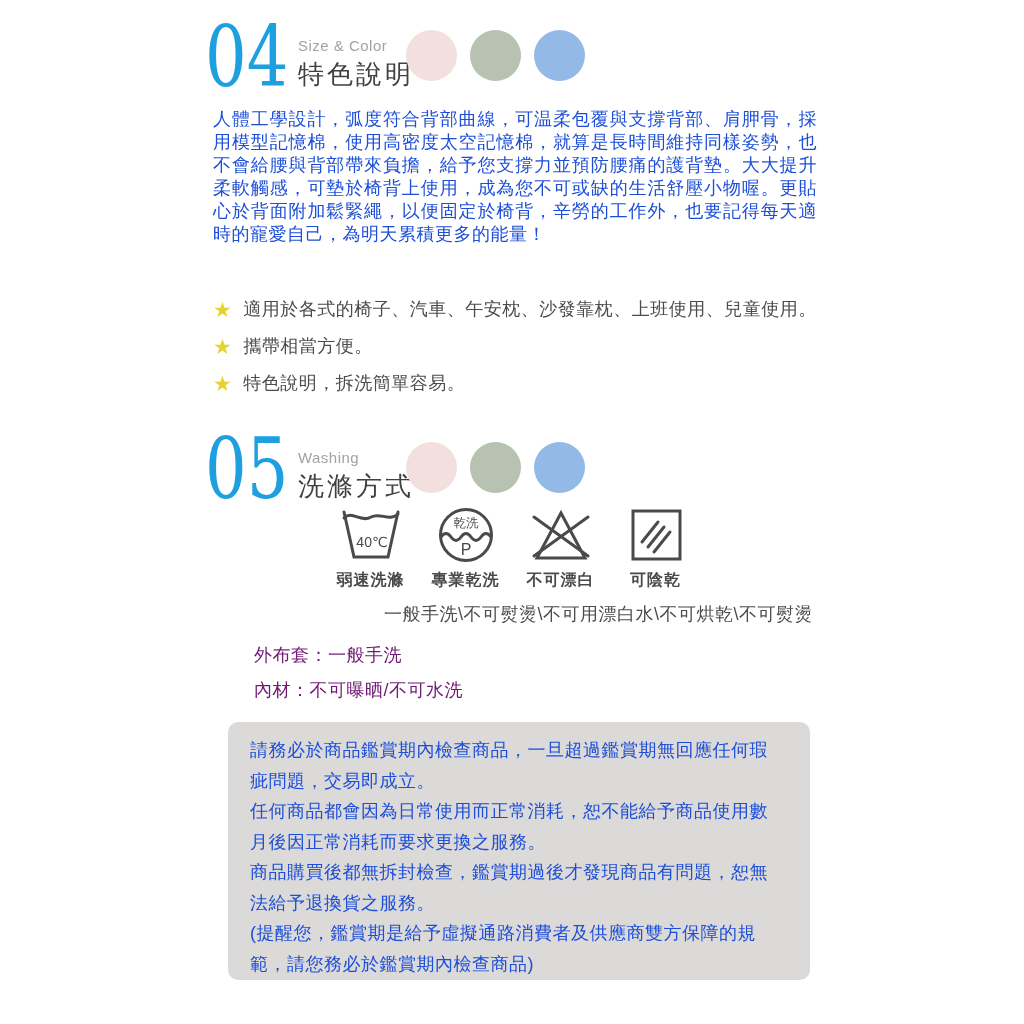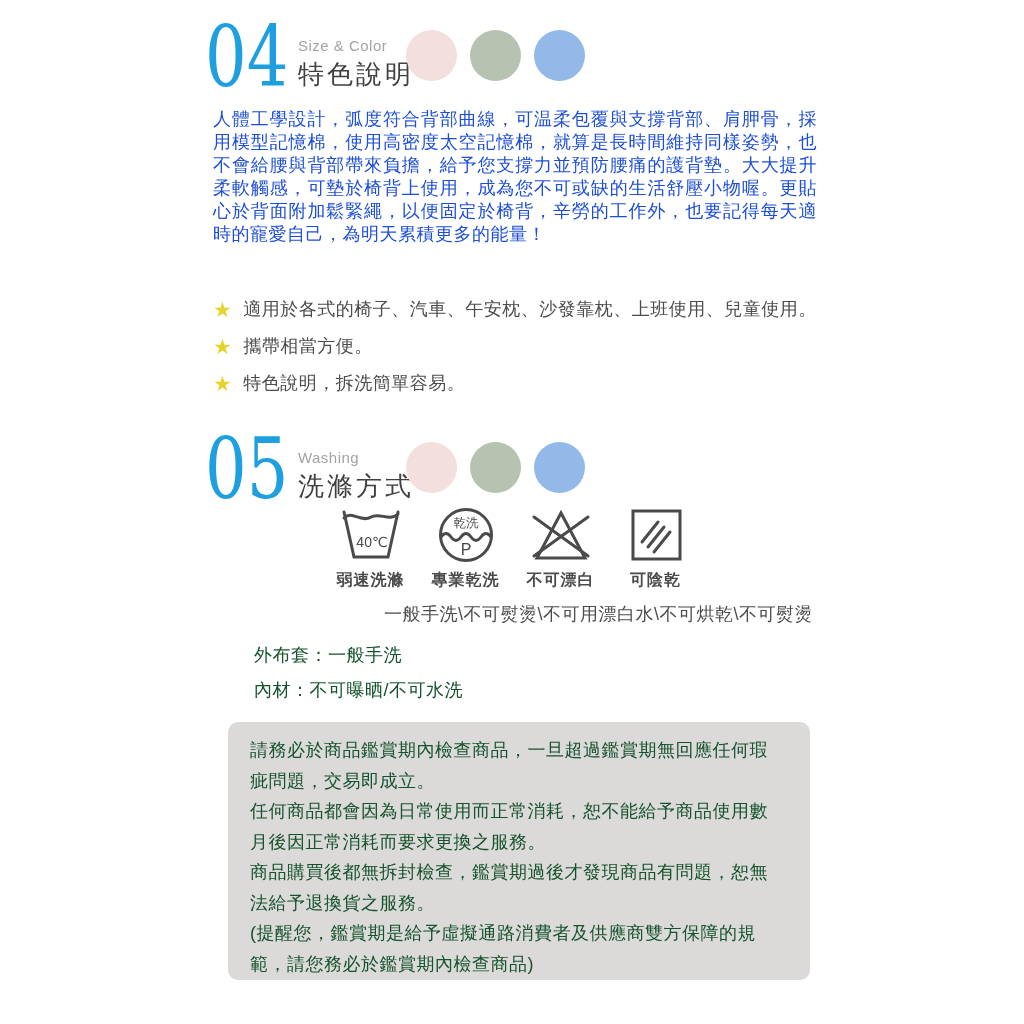--- a/index.html
+++ b/index.html
@@ -30,28 +30,28 @@
   
   .care-row{position:absolute;left:213px;top:506px;width:600px;display:flex;justify-content:center;gap:15px;}
   .care-cell{width:80px;text-align:center;}
   .care-icon{display:block;margin:0 auto;}
   .care-icon path,.care-icon circle,.care-icon rect,.care-icon line{fill:none;stroke:#4a4a4a;stroke-width:3;stroke-linecap:round;}
   .care-icon text{fill:#4a4a4a;stroke:none;font-family:"Liberation Sans","DejaVu Sans",sans-serif;}
   .care-label{margin-top:6px;font-size:16px;font-weight:bold;color:#4a4a4a;letter-spacing:1px;}
 
   .wash-summary{position:absolute;left:213px;top:602px;width:600px;text-align:right;
                 font-size:18px;color:#4c4c4c;letter-spacing:0.5px;}
-  .cover-line{position:absolute;left:254px;font-size:18px;color:#14532d;letter-spacing:0.5px;}
+  .cover-line{position:absolute;left:254px;font-size:18px;color:#701a75;letter-spacing:0.5px;}
   .cover-line.outer{top:643px;}
   .cover-line.inner{top:678px;}
 
   
   .notice{position:absolute;left:228px;top:722px;width:582px;height:258px;box-sizing:border-box;
           background:#dcd9d9;border-radius:10px;padding:13px 30px 12px 22px;
-          font-size:18px;line-height:30.5px;color:#14532d;letter-spacing:0.5px;}
+          font-size:18px;line-height:30.5px;color:#1d4ed8;letter-spacing:0.5px;}
   .notice p{margin:0;}
 </style>
 </head>
 <body>
 
 <div class="page">
 
   <div class="sec-header sec04">
     <span class="sec-number">04</span>
     <div class="sec-titles">

